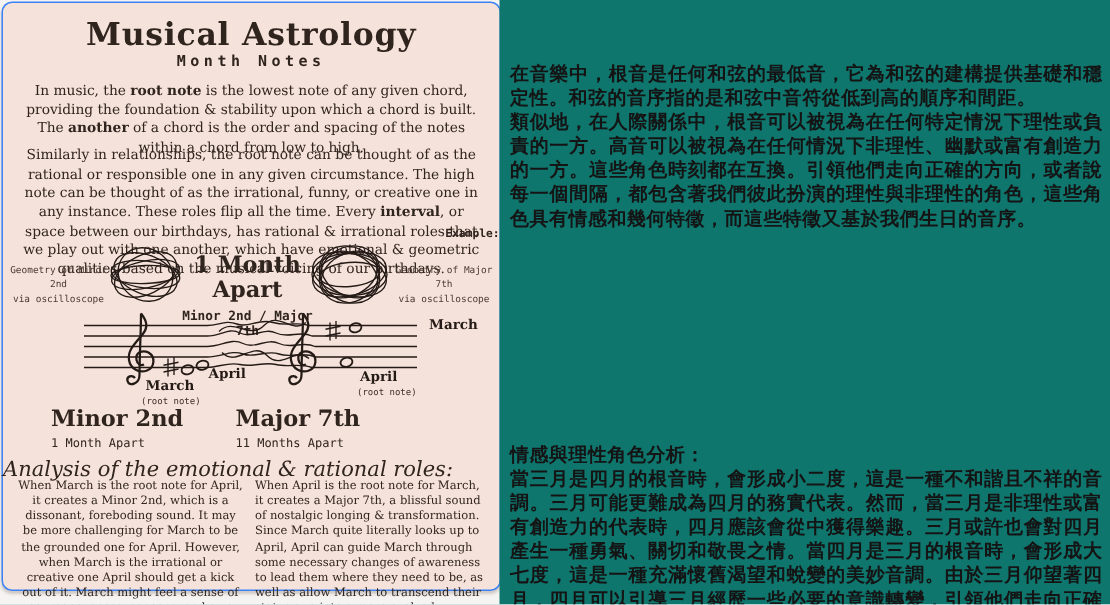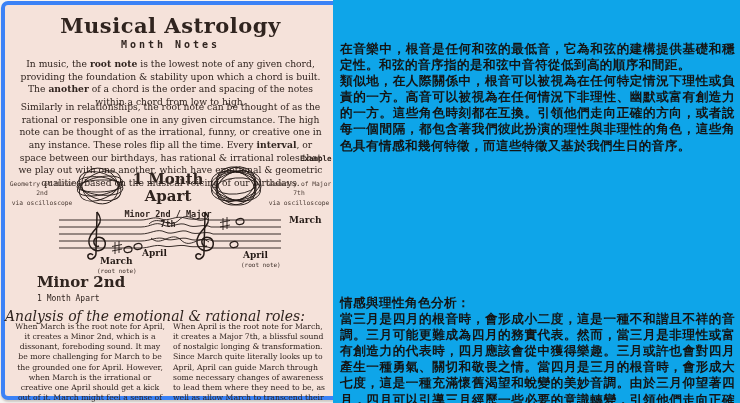--- a/index.html
+++ b/index.html
@@ -1,20 +1,20 @@
 <!DOCTYPE html>
 <html><head>
 <meta charset="utf-8">
 <style>
   html,body{margin:0;padding:0;background:#fff;}
   .stage{position:relative;width:740px;height:403px;overflow:hidden;background:#f6f4f2;
          font-family:"DejaVu Serif", serif;}
   
   .card{position:absolute;left:1px;top:1px;width:331px;height:391px;
-        background:#f5e2da;border:4px solid #3b82f6;border-radius:7px;
+        background:#f5e2da;border:1px solid #3b82f6;border-radius:7px;
         box-shadow:0 2px 2px rgba(90,70,60,.25);color:#30241f;}
   .card-title{position:absolute;top:8px;left:0;width:100%;text-align:center;
         font-size:21px;font-weight:700;letter-spacing:.5px;margin:0;}
   .card-subtitle{position:absolute;top:34px;left:0;width:100%;text-align:center;
         font-family:"DejaVu Sans Mono", monospace;font-size:10px;font-weight:700;letter-spacing:3px;}
   .para{position:absolute;left:13px;right:13px;margin:0;text-align:center;
         font-size:9.2px;line-height:1.38;}
   .para b{font-weight:700;}
   .p1{top:53px;}
   .p2{top:96px;}
@@ -40,21 +40,21 @@
   .ivl .name{font-size:15px;font-weight:700;}
   .ivl .sub{font-family:"DejaVu Sans Mono", monospace;font-size:8px;margin-top:3px;}
   .ivl.a{left:32px;top:268px;}
   .ivl.b{left:155px;top:268px;}
   .analysis-heading{position:absolute;top:303px;left:0;width:100%;
         font-size:14px;font-style:italic;}
   .acol{position:absolute;top:317px;margin:0;font-size:7.7px;line-height:1.32;}
   .acol.l{left:10px;width:150px;text-align:center;}
   .acol.r{left:168px;width:154px;text-align:left;}
   
-  .panel{position:absolute;left:333px;top:0;width:407px;height:403px;background:#0ea5e9;
+  .panel{position:absolute;left:333px;top:0;width:407px;height:403px;background:#0f766e;
         font-family:"Liberation Serif", serif;color:#141414;}
   .zh{font-size:12.6px;font-weight:700;line-height:16.1px;text-align:justify;letter-spacing:.4px;}
   .zh p{margin:0;}
   .zh-block1{position:absolute;left:7px;right:5px;top:41px;}
   .zh-block2{position:absolute;left:7px;right:5px;top:295px;}
   .zh-heading{font-size:12.6px;font-weight:700;line-height:16.1px;letter-spacing:.4px;}
   svg path, svg ellipse, svg line{stroke:#241a16;fill:none;}
 </style>
 </head>
 <body>
@@ -157,20 +157,24 @@
     <span class="staff-sub" style="left:92px;top:262px;">(root note)</span>
     <span class="staff-label" style="left:137px;top:243px;">April</span>
     <span class="staff-label" style="left:284px;top:210px;">March</span>
     <span class="staff-label" style="left:238px;top:245px;">April</span>
     <span class="staff-sub" style="left:236px;top:256px;">(root note)</span>
 
     <div class="ivl a">
       <div class="name">Minor 2nd</div>
       <div class="sub">1 Month Apart</div>
     </div>
+    <div class="ivl b">
+      <div class="name">Major 7th</div>
+      <div class="sub">11 Months Apart</div>
+    </div>
 
     <div class="analysis-heading">Analysis of the emotional &amp; rational roles:</div>
 
     <p class="acol l">When March is the root note for April, it creates a Minor 2nd, which is a dissonant, foreboding sound. It may be more challenging for March to be the grounded one for April. However, when March is the irrational or creative one April should get a kick out of it. March might feel a sense of courageousness, concern, and awe towards April as well.</p>
     <p class="acol r">When April is the root note for March, it creates a Major 7th, a blissful sound of nostalgic longing &amp; transformation. Since March quite literally looks up to April, April can guide March through some necessary changes of awareness to lead them where they need to be, as well as allow March to transcend their status quo into a more evolved perspective.</p>
   </div>
 
   <div class="panel">
     <div class="zh zh-block1">
       <p>在音樂中，根音是任何和弦的最低音，它為和弦的建構提供基礎和穩定性。和弦的音序指的是和弦中音符從低到高的順序和間距。</p>

